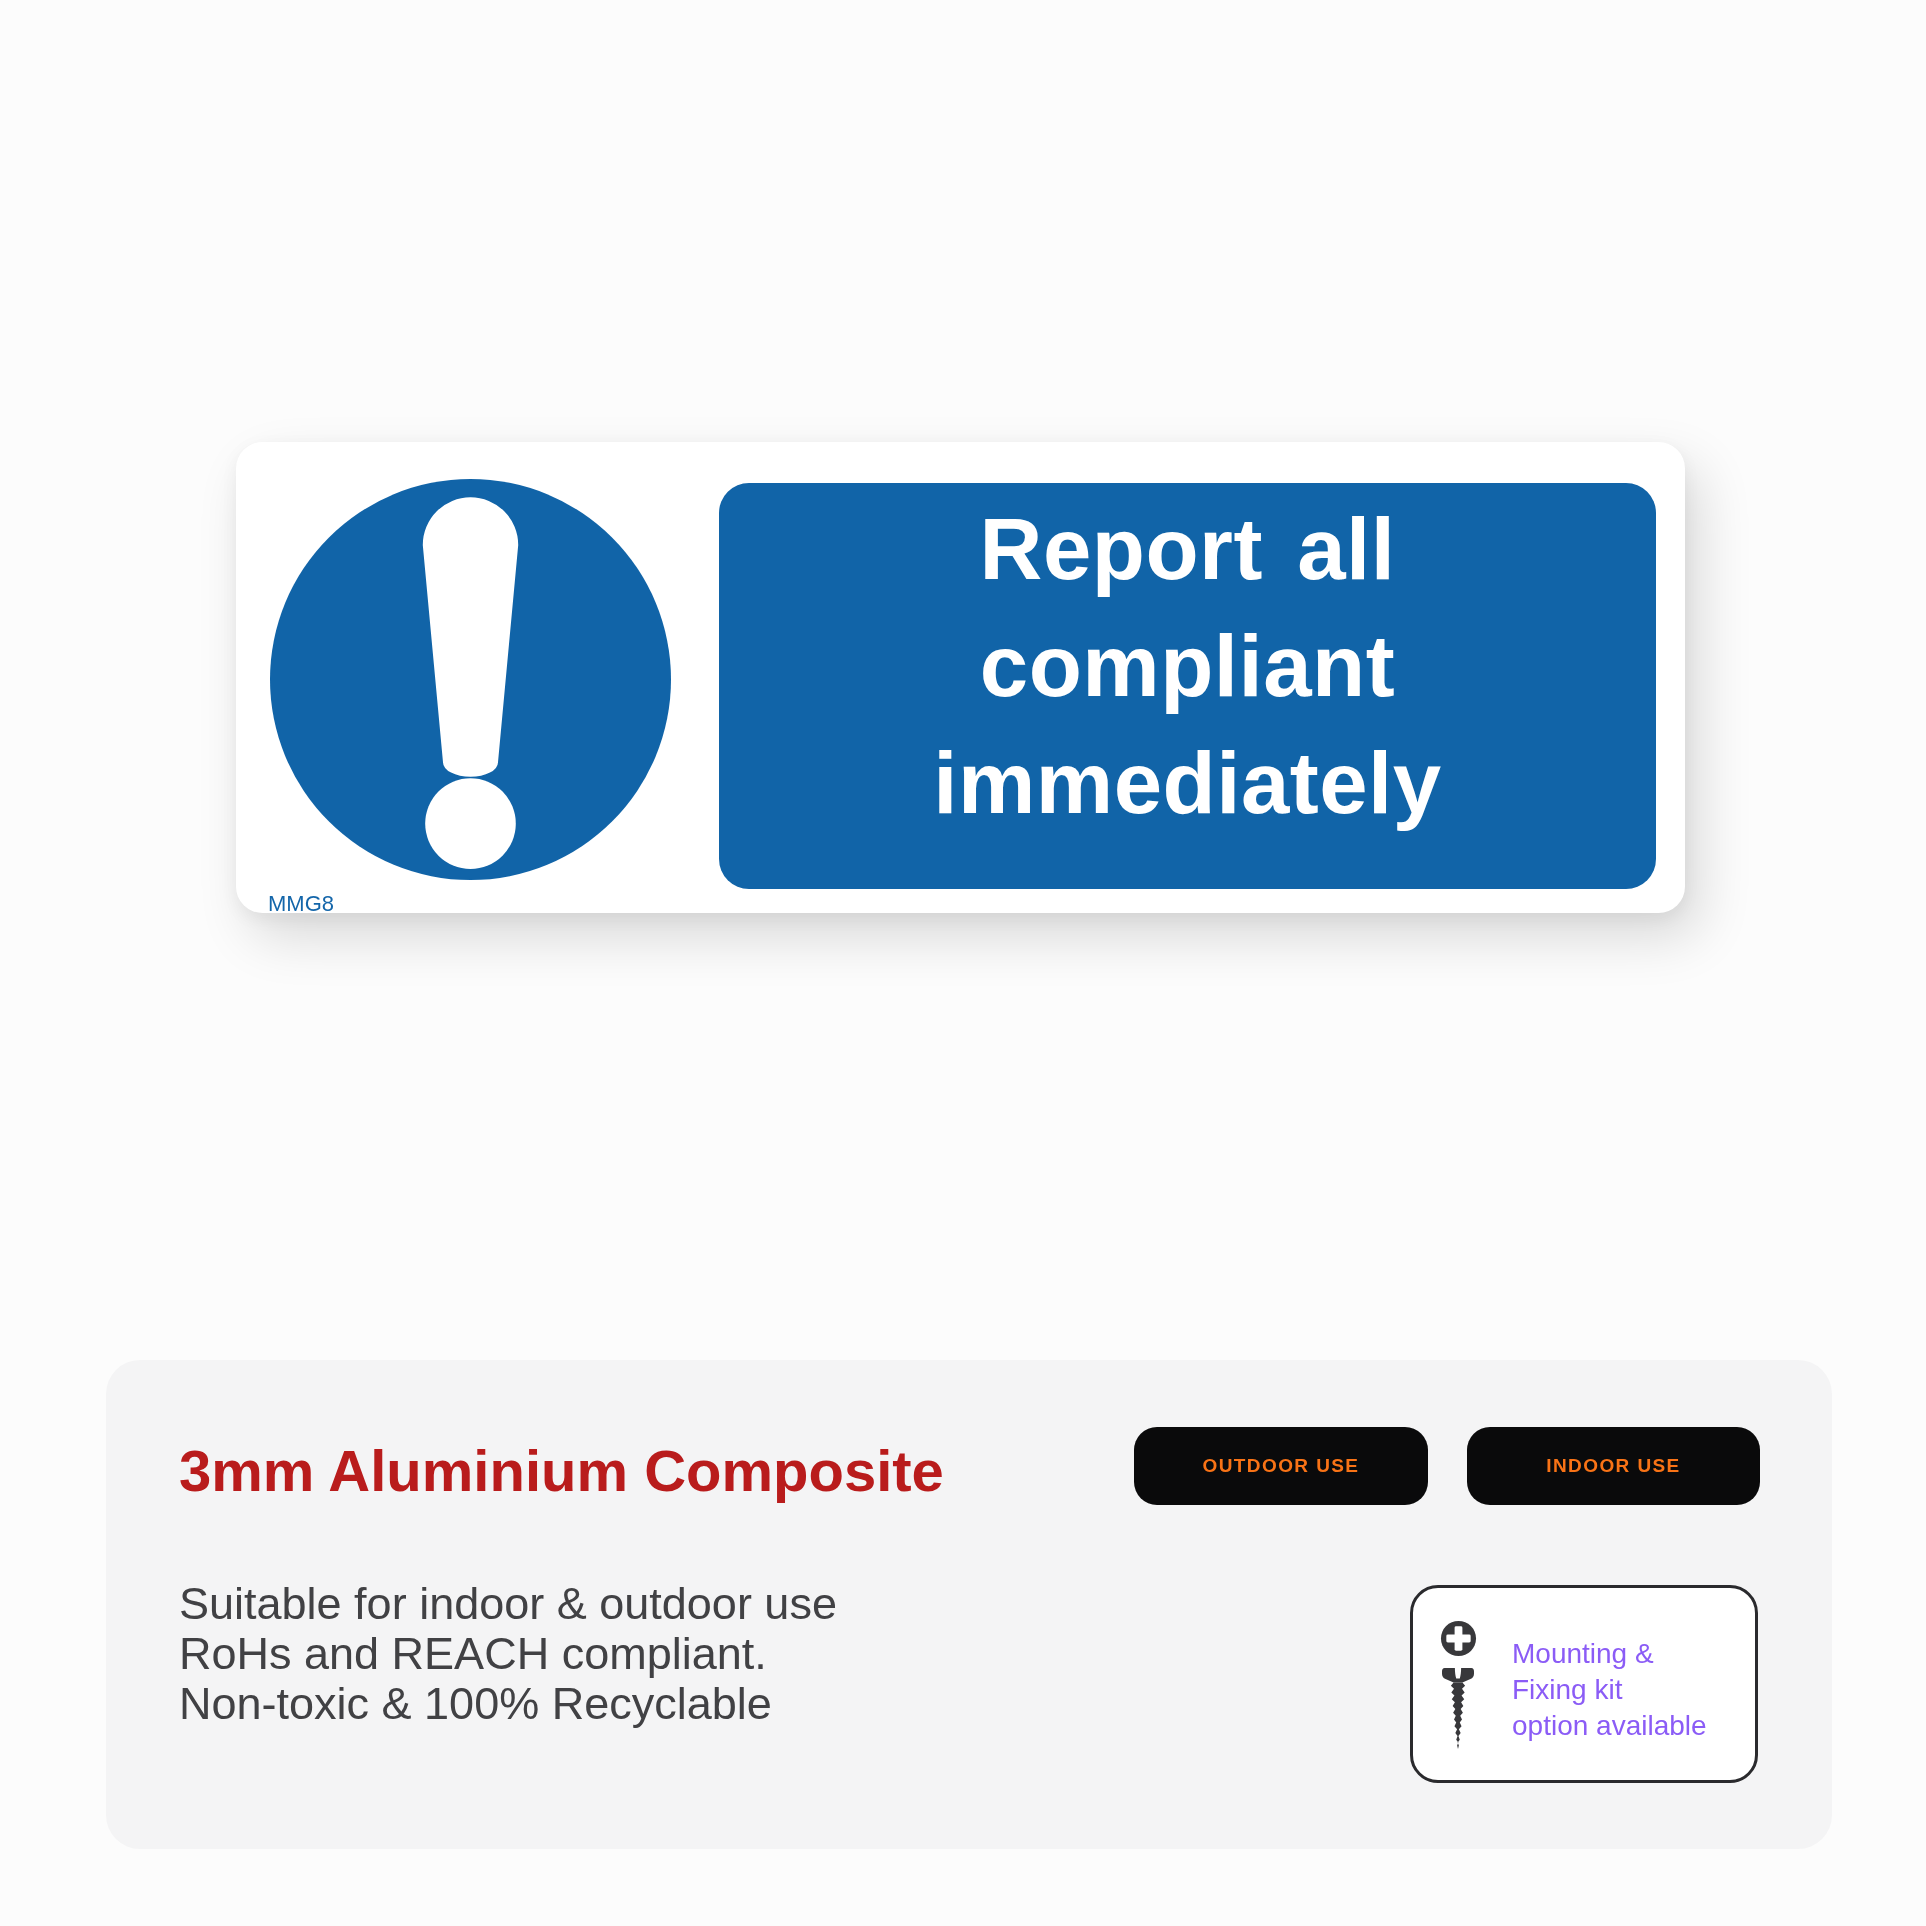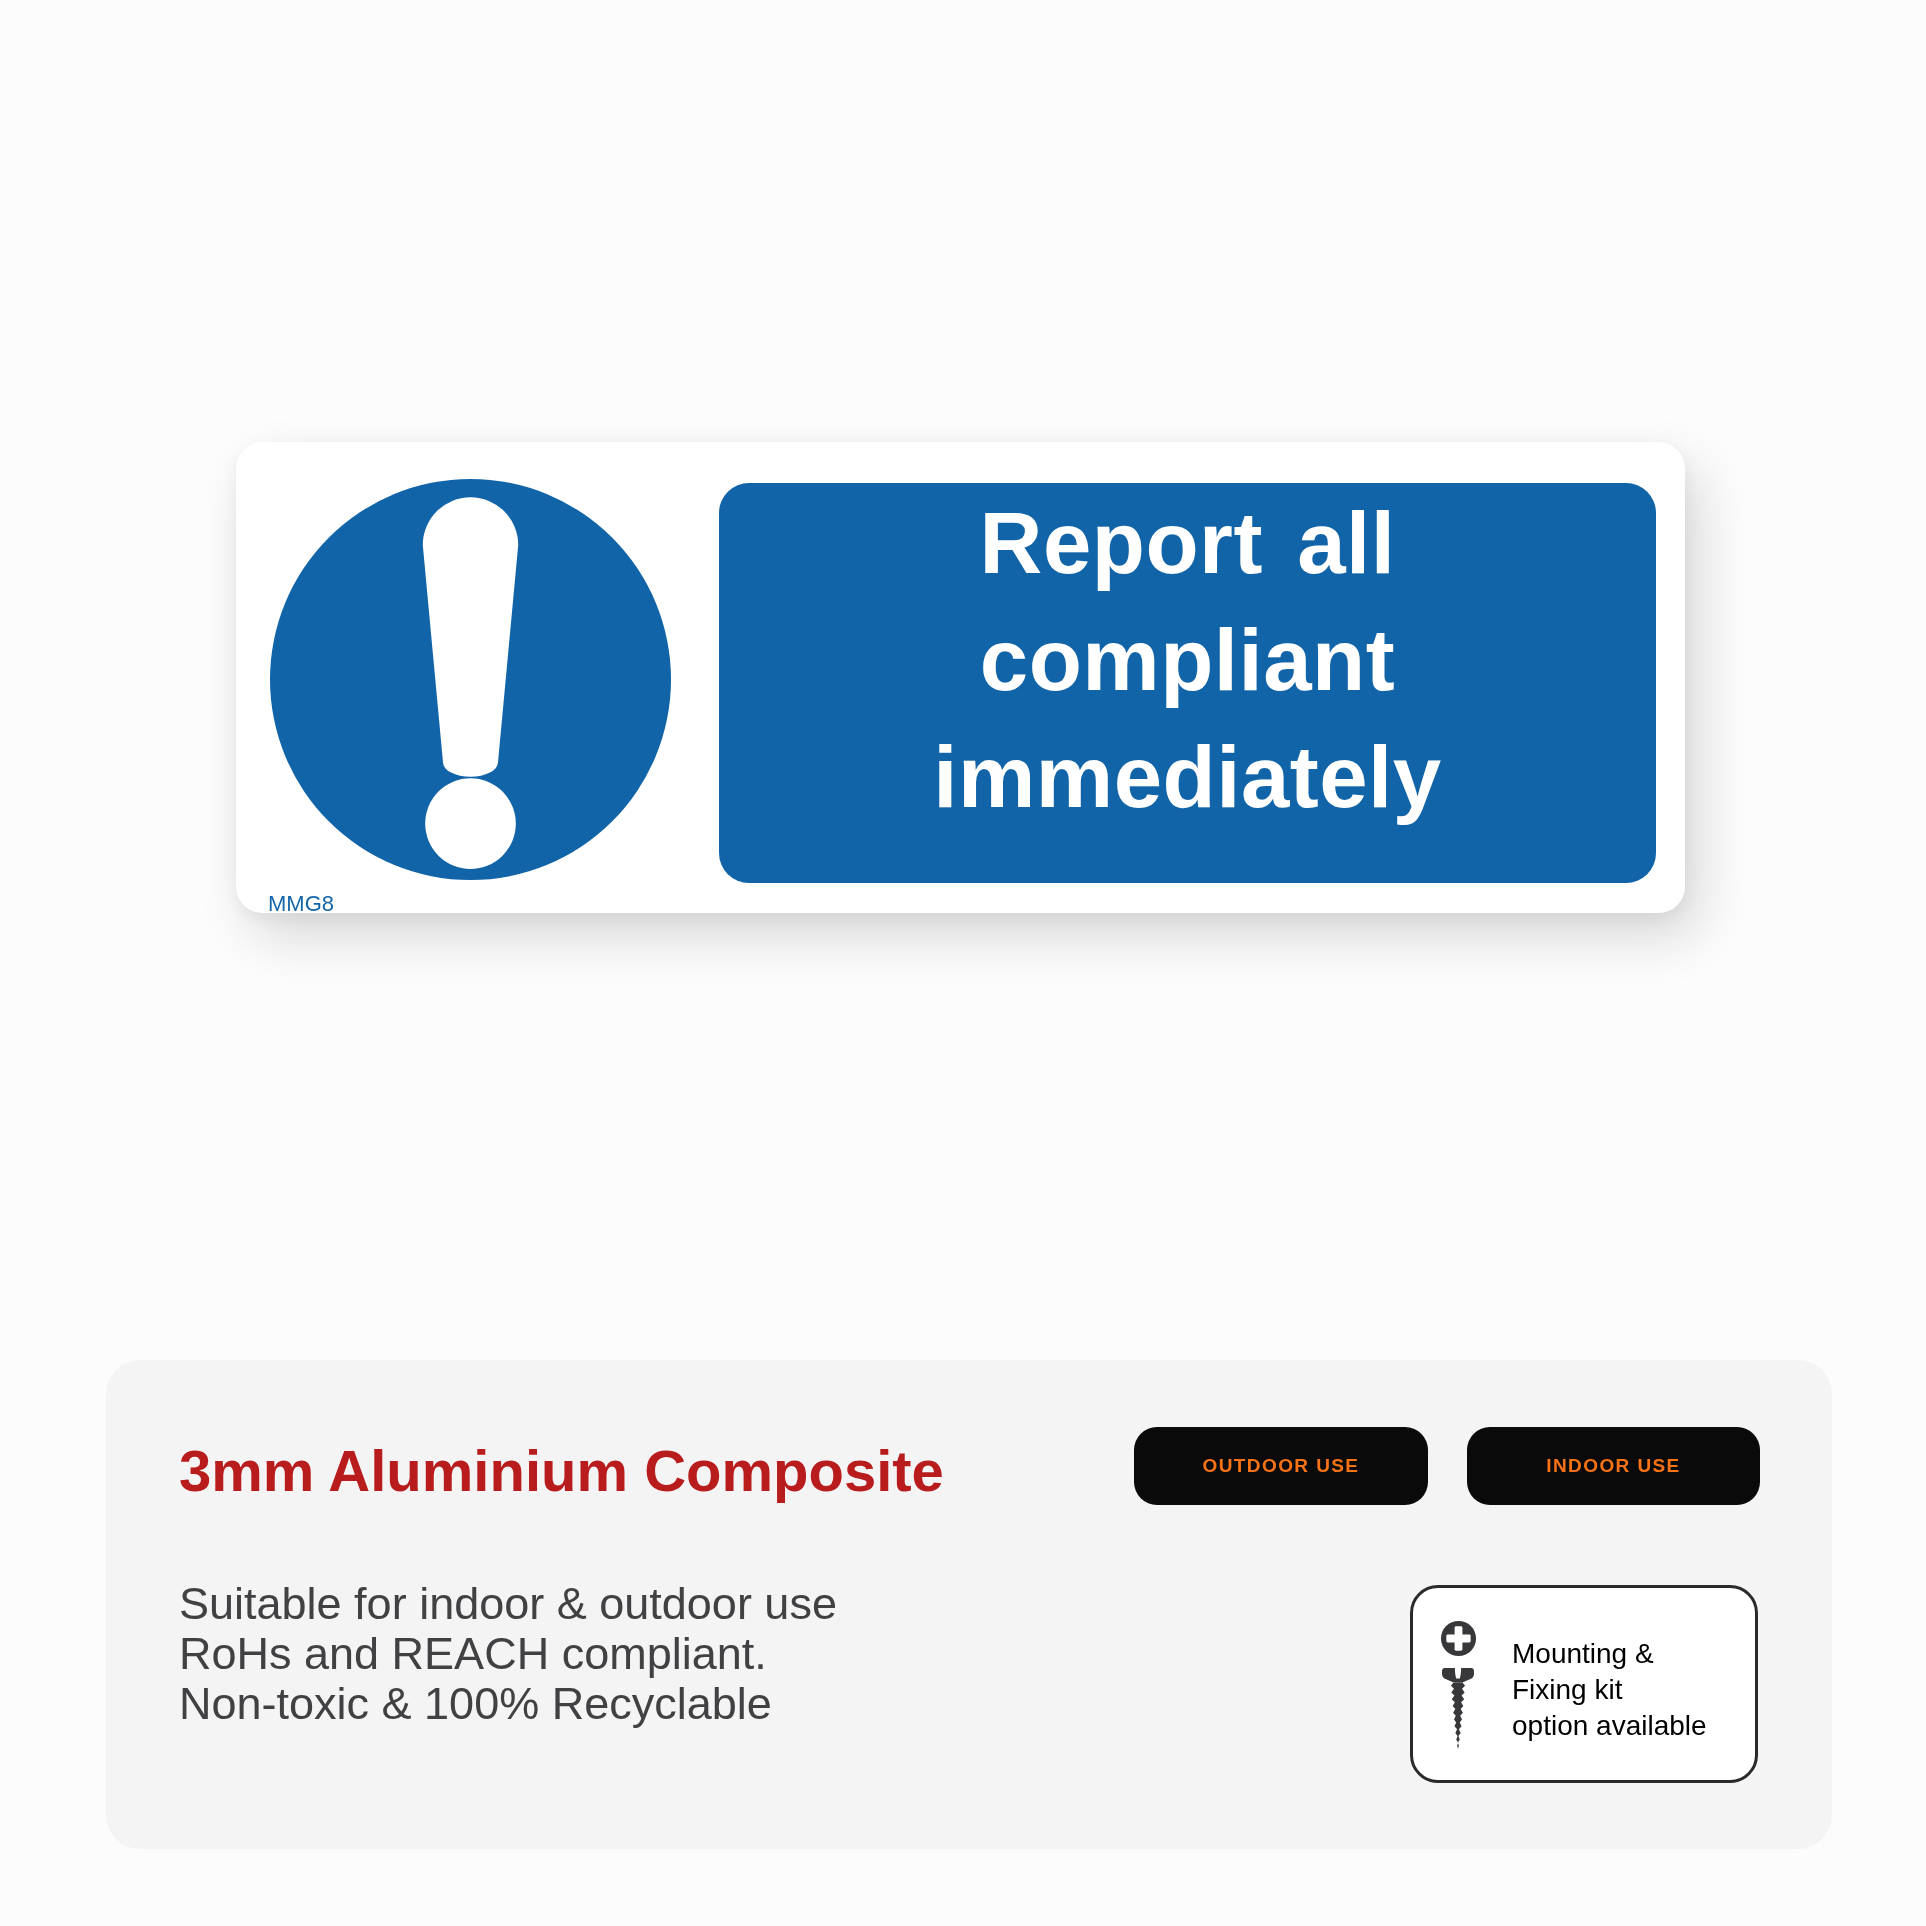--- a/index.html
+++ b/index.html
@@ -24,21 +24,21 @@
     position: absolute;
     left: 34px; top: 37px;
     width: 401px; height: 401px;
   }
   .sign-panel {
     position: absolute;
     left: 483px; top: 41px;
     width: 937px; height: 399px;
     background: #1164a8;
     border-radius: 30px;
-    padding-top: 1px;
+    padding-top: 7px;
     box-sizing: content-box;
   }
   .sign-line {
     color: #ffffff;
     font-size: 87px;
     line-height: 117px;
     font-weight: bold;
     text-align: center;
     word-spacing: 9.6px;
     letter-spacing: 0.5px;
@@ -116,21 +116,21 @@
     left: 29px; top: 80px;
     width: 32px; height: 82px;
   }
   .fixing-note {
     position: absolute;
     left: 99px; top: 48px;
   }
   .note-line {
     font-size: 28px;
     line-height: 36px;
-    color: #000000;
+    color: #8b5cf6;
     white-space: nowrap;
   }
 </style>
 </head>
 <body>
 
 <main>
 
   <section class="sign-card">
 

